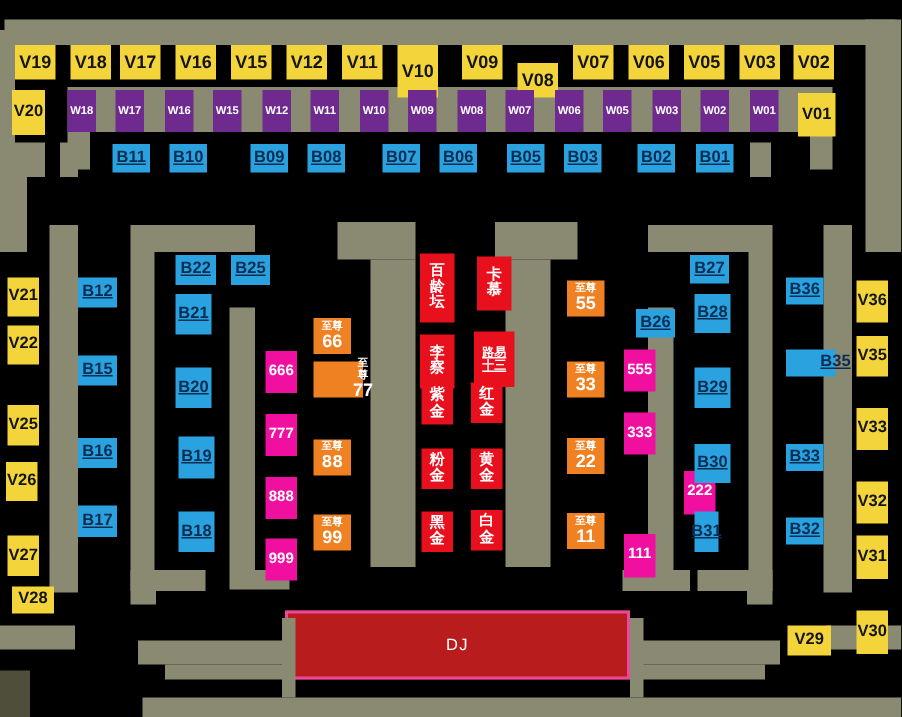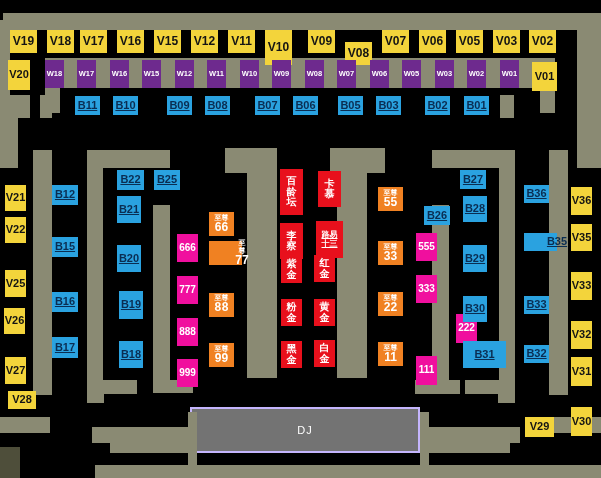--- a/index.html
+++ b/index.html
@@ -19,21 +19,21 @@
   .w{background:#6e2a8e;color:#ffffff;font-size:7.5px;}
   .b{background:#2aa2e0;color:#0a2d52;font-size:11px;text-decoration:underline;}
   .pink{background:#f00f9e;color:#ffffff;font-size:10px;}
   .sup{background:#f08122;color:#ffffff;flex-direction:column;}
   .sup .sup-top{font-size:7px;display:block;}
   .sup .sup-num{font-size:12px;display:block;}
   .red{background:#e8101c;color:#ffffff;flex-direction:column;font-size:10px;}
   .red.small{font-size:8px;text-decoration:underline;}
   .dj{
     position:absolute;display:flex;align-items:center;justify-content:center;
-    background:#737373;border:2px solid #c4b5fd;color:#fff;
+    background:#b91c1c;border:2px solid #ec4899;color:#fff;
     font-size:11px;letter-spacing:1px;box-sizing:border-box;
   }
 </style>
 </head>
 <body>
 
 <div class="floor">
   <div class="dj" id="dj-booth" style="left: 190px; top: 407px; width: 230px; height: 46px;">DJ</div>
 <div class="wall" style="left: 3px; top: 13px; width: 594px; height: 17px;"></div>
     <div class="wall" style="left: 0px; top: 20px; width: 10px; height: 98px;"></div>
@@ -211,21 +211,21 @@
     </div>
     <div class="table pink" style="left: 416px; top: 233px; width: 21px; height: 28px;">555</div>
     <div class="table pink" style="left: 416px; top: 275px; width: 21px; height: 28px;">333</div>
     <div class="table pink" style="left: 416px; top: 314px; width: 21px; height: 29px; margin-left: 40px;">222</div>
     <div class="table pink" style="left: 416px; top: 356px; width: 21px; height: 29px;">111</div>
     <div class="table b" style="left: 424px; top: 170px; width: 26px; height: 19px; margin-top: 36px;">B26</div>
     <div class="table b" style="left: 460px; top: 170px; width: 26px; height: 19px;">B27</div>
     <div class="table b" style="left: 463px; top: 196px; width: 24px; height: 26px;">B28</div>
     <div class="table b" style="left: 463px; top: 245px; width: 24px; height: 27px;">B29</div>
     <div class="table b" style="left: 463px; top: 296px; width: 24px; height: 26px;">B30</div>
-    <div class="table b" style="left: 463px; top: 341px; width: 43px; height: 27px;">B31</div>
+    <div class="table b" style="left: 463px; top: 341px; width: 16px; height: 27px;">B31</div>
     <div class="table b" style="left: 524px; top: 185px; width: 25px; height: 18px;">B36</div>
     <div class="table b" style="left: 524px; top: 233px; width: 25px; height: 18px; padding-left: 33px;">B35</div>
     <div class="table b" style="left: 524px; top: 296px; width: 25px; height: 18px;">B33</div>
     <div class="table b" style="left: 524px; top: 345px; width: 25px; height: 18px;">B32</div>
     <div class="table vips" style="left: 571px; top: 187px; width: 21px; height: 28px;">V36</div>
     <div class="table vips" style="left: 571px; top: 224px; width: 21px; height: 27px;">V35</div>
     <div class="table vips" style="left: 571px; top: 272px; width: 21px; height: 28px;">V33</div>
     <div class="table vips" style="left: 571px; top: 321px; width: 21px; height: 28px;">V32</div>
     <div class="table vips" style="left: 571px; top: 357px; width: 21px; height: 29px;">V31</div>
     <div class="table vips" style="left: 571px; top: 407px; width: 21px; height: 29px;">V30</div>

